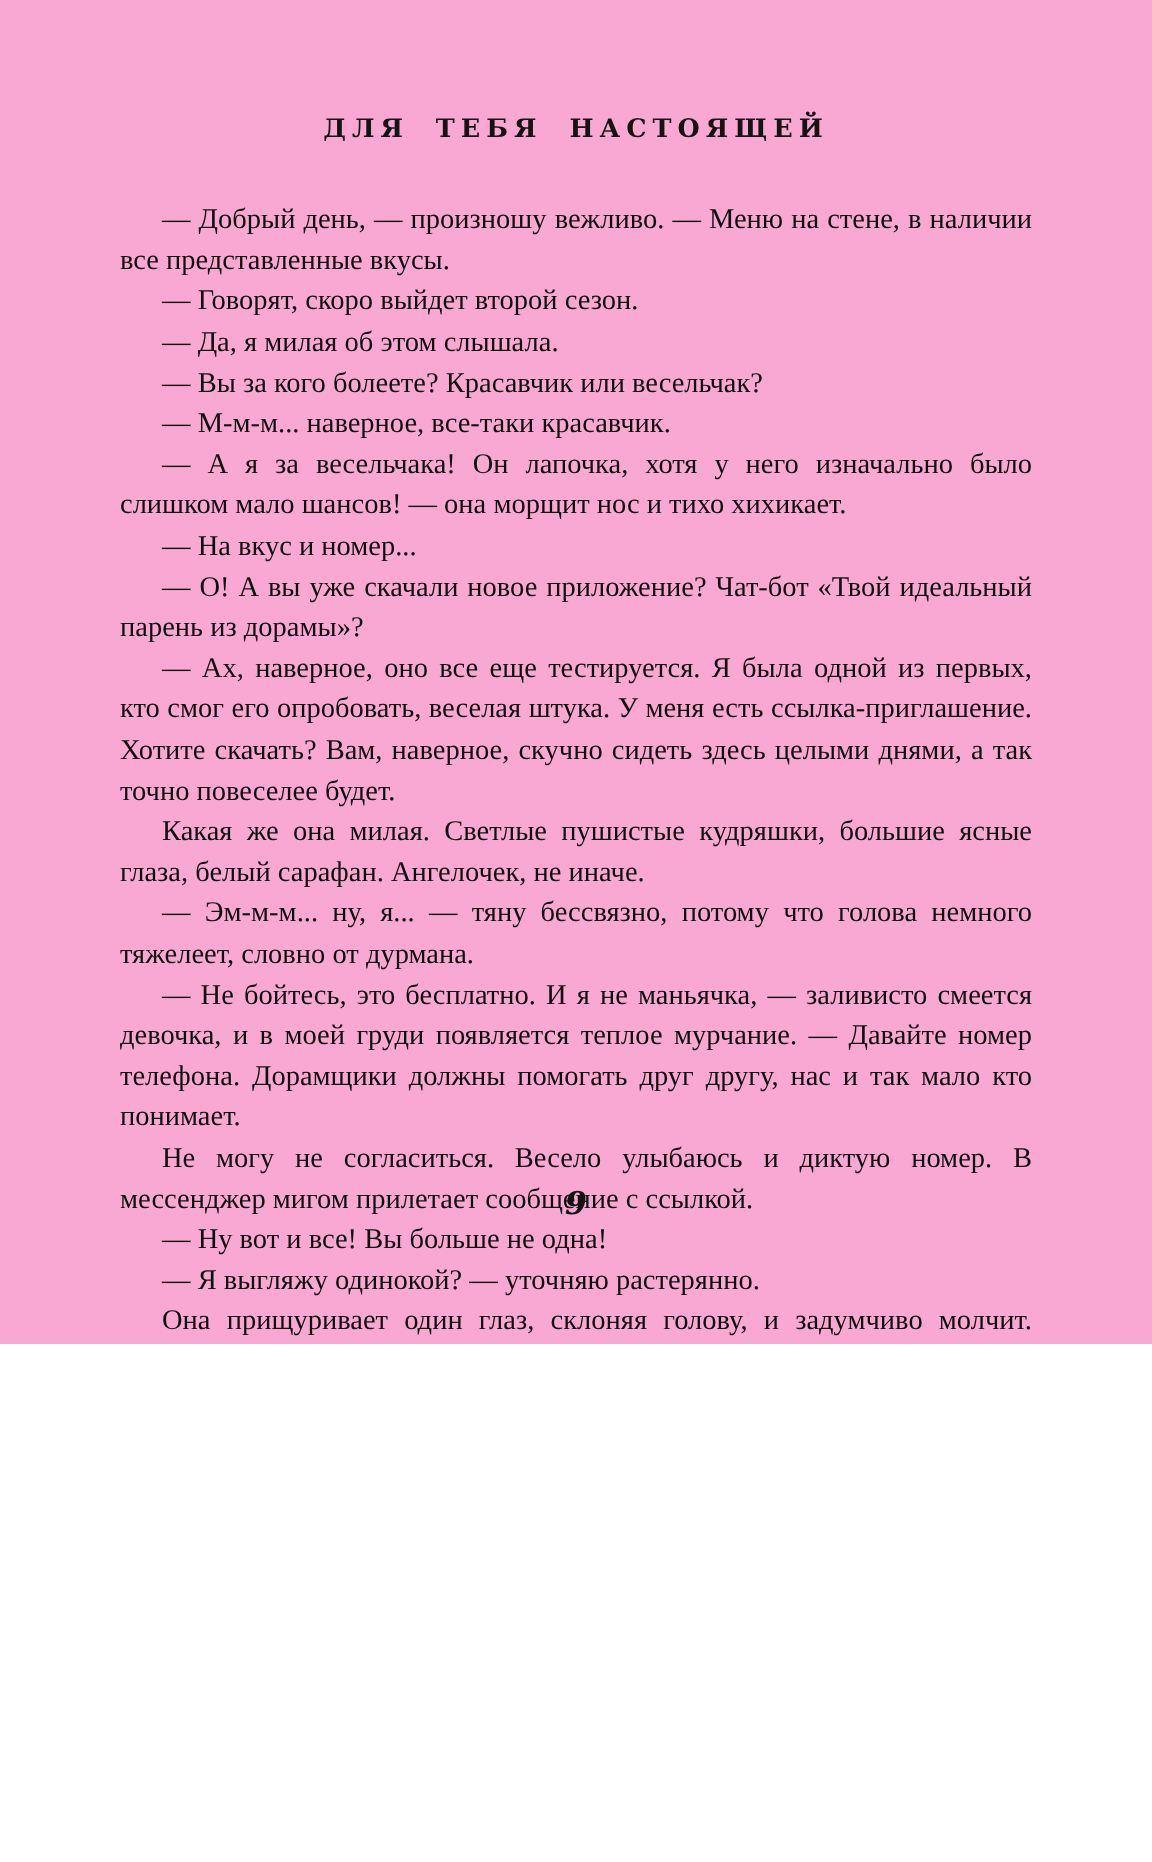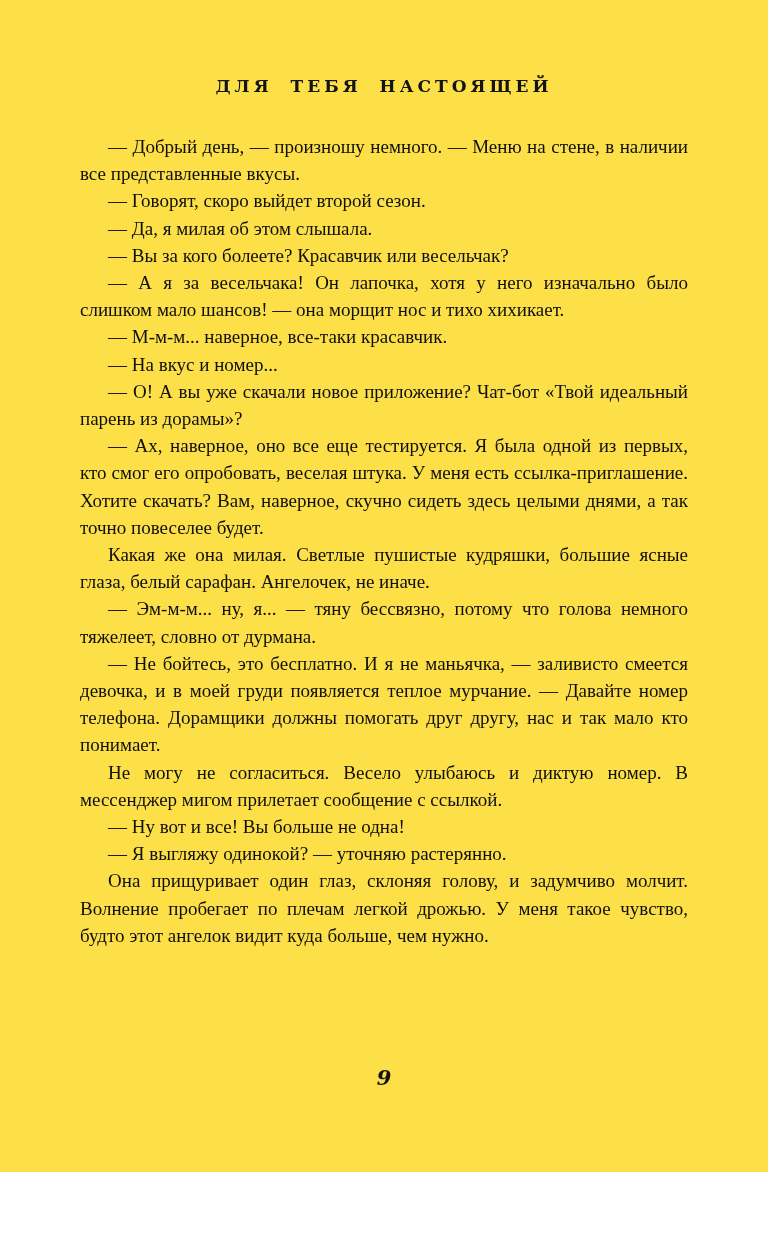--- a/index.html
+++ b/index.html
@@ -3,22 +3,22 @@
 <meta charset="utf-8">
 <style>
   html, body {
     margin: 0;
     padding: 0;
     background: #ffffff;
   }
   .page {
     position: relative;
     width: 768px;
-    height: 1172px;
-    background: #fde047;
+    height: 896px;
+    background: #f9a8d4;
     color: #101010;
     font-family: "Liberation Serif", "DejaVu Serif", serif;
     overflow: hidden;
   }
   .running-head {
     position: absolute;
     top: 76px;
     left: 0;
     right: 0;
     text-align: center;
@@ -58,26 +58,26 @@
     color: #141414;
   }
 </style>
 </head>
 <body>
 
 <div class="page">
   <div class="running-head">ДЛЯ ТЕБЯ НАСТОЯЩЕЙ</div>
 
   <div class="text-block">
-    <p class="para">— Добрый день, — произношу немного. — Меню на стене, в наличии все представленные вкусы.</p>
+    <p class="para">— Добрый день, — произношу вежливо. — Меню на стене, в наличии все представленные вкусы.</p>
     <p class="para">— Говорят, скоро выйдет второй сезон.</p>
     <p class="para">— Да, я милая об этом слышала.</p>
     <p class="para">— Вы за кого болеете? Красавчик или весельчак?</p>
+    <p class="para">— М-м-м... наверное, все-таки красавчик.</p>
     <p class="para">— А я за весельчака! Он лапочка, хотя у него изначально было слишком мало шансов! — она морщит нос и тихо хихикает.</p>
-    <p class="para">— М-м-м... наверное, все-таки красавчик.</p>
     <p class="para">— На вкус и номер...</p>
     <p class="para">— О! А вы уже скачали новое приложение? Чат-бот «Твой идеальный парень из дорамы»?</p>
     <p class="para">— Ах, наверное, оно все еще тестируется. Я была одной из первых, кто смог его опробовать, веселая штука. У меня есть ссылка-приглашение. Хотите скачать? Вам, наверное, скучно сидеть здесь целыми днями, а так точно повеселее будет.</p>
     <p class="para">Какая же она милая. Светлые пушистые кудряшки, большие ясные глаза, белый сарафан. Ангелочек, не иначе.</p>
     <p class="para">— Эм-м-м... ну, я... — тяну бессвязно, потому что голова немного тяжелеет, словно от дурмана.</p>
     <p class="para">— Не бойтесь, это бесплатно. И я не маньячка, — заливисто смеется девочка, и в моей груди появляется теплое мурчание. — Давайте номер телефона. Дорамщики должны помогать друг другу, нас и так мало кто понимает.</p>
     <p class="para">Не могу не согласиться. Весело улыбаюсь и диктую номер. В мессенджер мигом прилетает сообщение с ссылкой.</p>
     <p class="para">— Ну вот и все! Вы больше не одна!</p>
     <p class="para">— Я выгляжу одинокой? — уточняю растерянно.</p>
     <p class="para">Она прищуривает один глаз, склоняя голову, и задумчиво молчит. Волнение пробегает по плечам легкой дрожью. У меня такое чувство, будто этот ангелок видит куда больше, чем нужно.</p>

